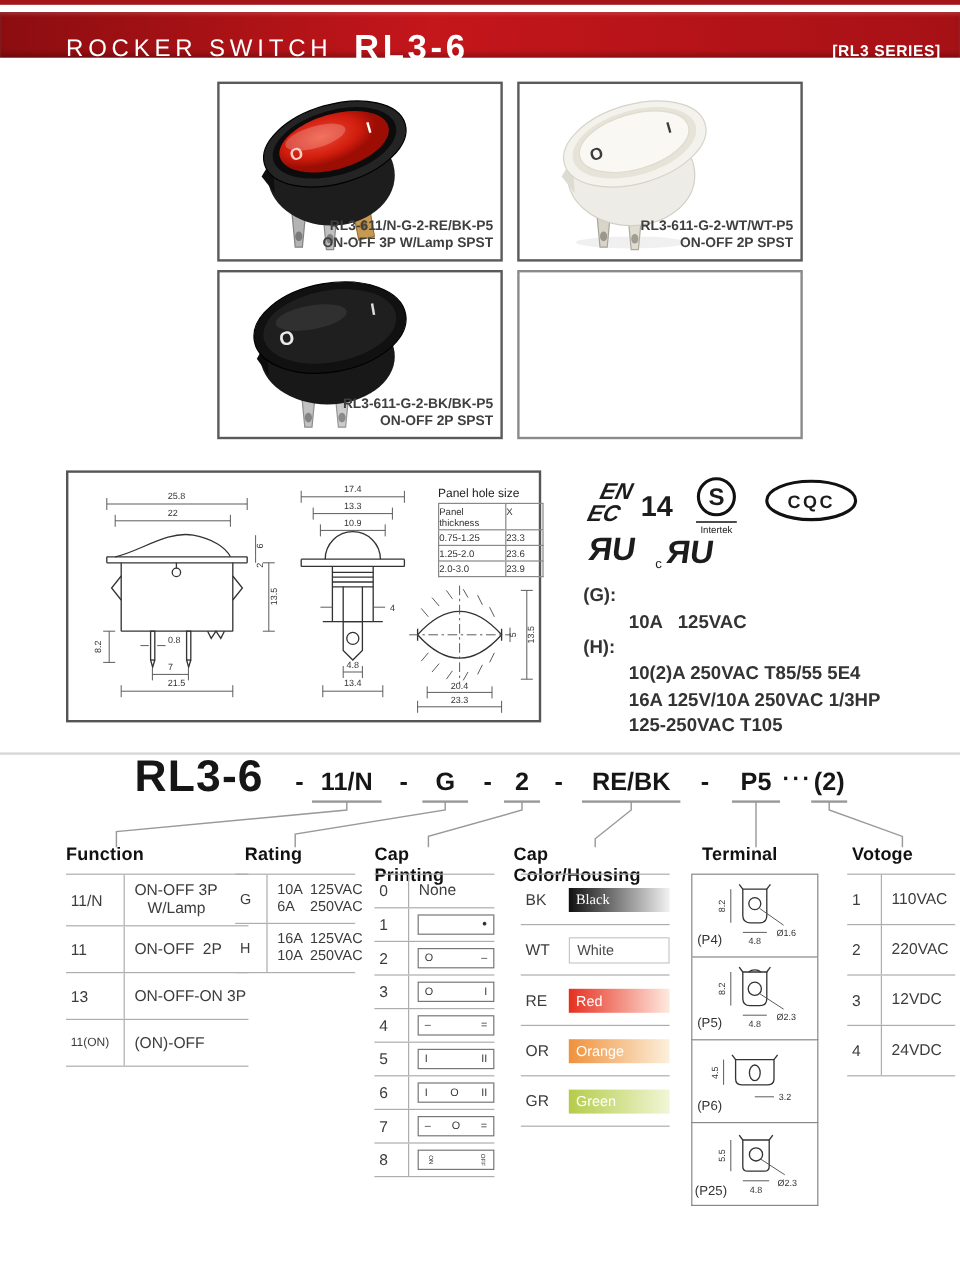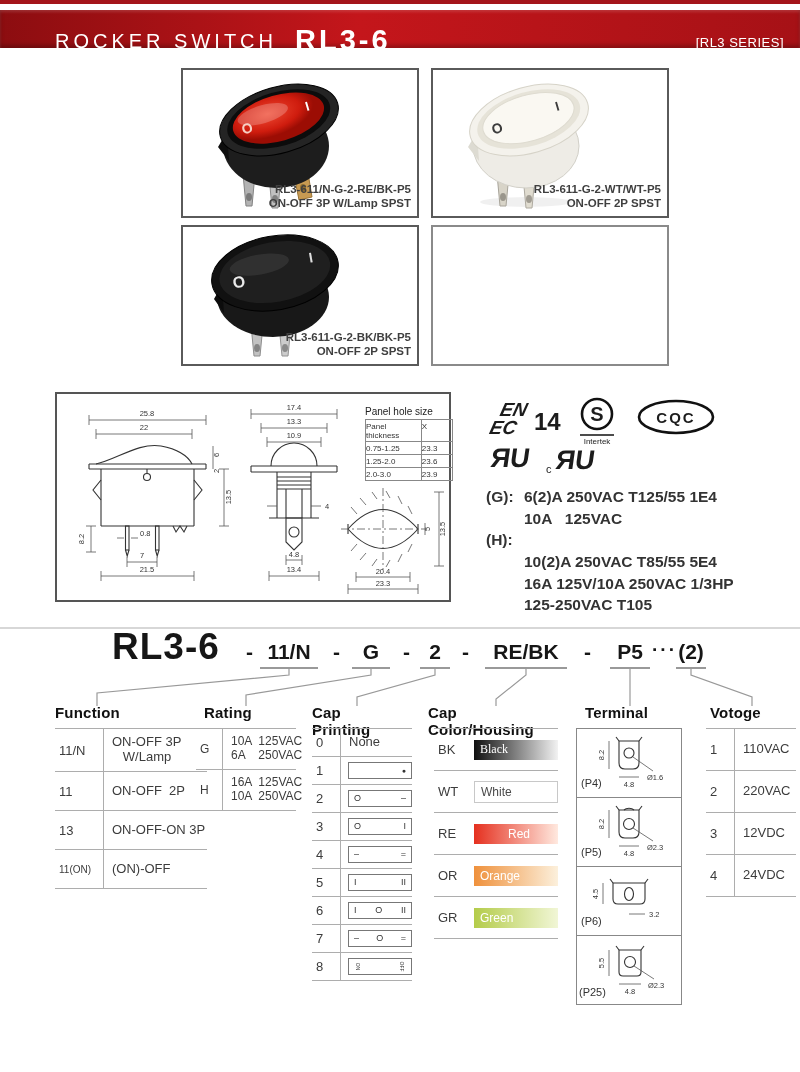--- a/index.html
+++ b/index.html
@@ -7,21 +7,21 @@
        font-family:"Liberation Sans",sans-serif;color:#333;overflow:hidden}
   .abs{position:absolute}
   svg text{font-family:"Liberation Sans",sans-serif}
   
   .topstrip{left:0;top:0;width:800px;height:4px;background:#a4151a}
   .hbar{left:0;top:10px;width:800px;height:38px;
         background:linear-gradient(90deg,#8c0d10 0%,#c4161b 45%,#a61116 100%);
         box-shadow:inset 0 2px 3px rgba(255,255,255,.15), inset 0 -3px 4px rgba(0,0,0,.25)}
   .htype{left:55px;top:20px;color:#fff;font-size:20px;letter-spacing:4px;font-weight:400}
   .hmodel{left:295px;top:14px;color:#fff;font-size:29px;font-weight:bold;letter-spacing:3px}
-  .hseries{right:16px;top:25px;color:#fff;font-size:13px;font-weight:normal;letter-spacing:.5px}
+  .hseries{right:16px;top:25px;color:#fff;font-size:13px;font-weight:bold;letter-spacing:.5px}
   
   .pcell{border:2px solid #5a5a5a;background:#fff}
   .pcap{position:absolute;right:6px;bottom:5px;text-align:right;font-size:11.5px;
         font-weight:bold;color:#3f3f3f;line-height:1.2}
   
   .panel{left:55px;top:392px;width:392px;height:206px;border:2px solid #555;background:#fff}
   .dim{font-size:7.5px;fill:#333}
   .dln{stroke:#555;stroke-width:.8;fill:none}
   .oln{stroke:#333;stroke-width:1.1;fill:none}
   .pht{font-size:8px;color:#333}
@@ -320,21 +320,21 @@
 </svg>
 <svg class="abs" style="left:486px;top:436px" width="54" height="42">
   <text class="cert" transform="skewX(-8)" x="8" y="31" font-size="27" font-weight="bold">ЯU</text>
 </svg>
 <svg class="abs" style="left:542px;top:438px" width="66" height="42">
   <text class="cert" x="4" y="35" font-size="11">c</text>
   <text class="cert" transform="skewX(-8)" x="17" y="31" font-size="27" font-weight="bold">ЯU</text>
 </svg>
 
 <div class="abs rat">
-  <div class="rl"><span class="rlab">(G):</span><span>6(2)A 250VAC T125/55 1E4</span></div>
+  <div class="rl"><span class="rlab">(G):</span></div>
   <div class="rind">10A   125VAC</div>
   <div class="rl"><span class="rlab">(H):</span></div>
   <div class="rind">10(2)A 250VAC T85/55 5E4</div>
   <div class="rind">16A 125V/10A 250VAC 1/3HP</div>
   <div class="rind">125-250VAC T105</div>
 </div>
 
 <div class="abs divline"></div>
 
 <span class="abs pmodel">RL3-6</span>
@@ -470,21 +470,21 @@
       </div>
     </div>
   <div class="trow" style="height:41px">
       <div class="tcode" style="width:30px;border-right:none">WT</div>
       <div class="swatch" style="background: linear-gradient(90deg, rgb(255, 255, 255), rgb(255, 255, 255)); color: rgb(74, 74, 74); border: 1px solid rgb(200, 200, 200);">
         <span>White</span>
       </div>
     </div>
   <div class="trow" style="height:41px">
       <div class="tcode" style="width:30px;border-right:none">RE</div>
-      <div class="swatch" style="background: linear-gradient(90deg, rgb(229, 48, 31), rgb(255, 233, 223)); color: rgb(255, 255, 255); justify-content: center;">
+      <div class="swatch" style="background: linear-gradient(90deg, rgb(229, 48, 31), rgb(255, 233, 223)); color: rgb(255, 255, 255);">
         <span>Red</span>
       </div>
     </div>
   <div class="trow" style="height:41px">
       <div class="tcode" style="width:30px;border-right:none">OR</div>
       <div class="swatch" style="background: linear-gradient(90deg, rgb(239, 145, 60), rgb(252, 240, 220)); color: rgb(255, 255, 255);">
         <span>Orange</span>
       </div>
     </div>
   <div class="trow" style="height:41px">

